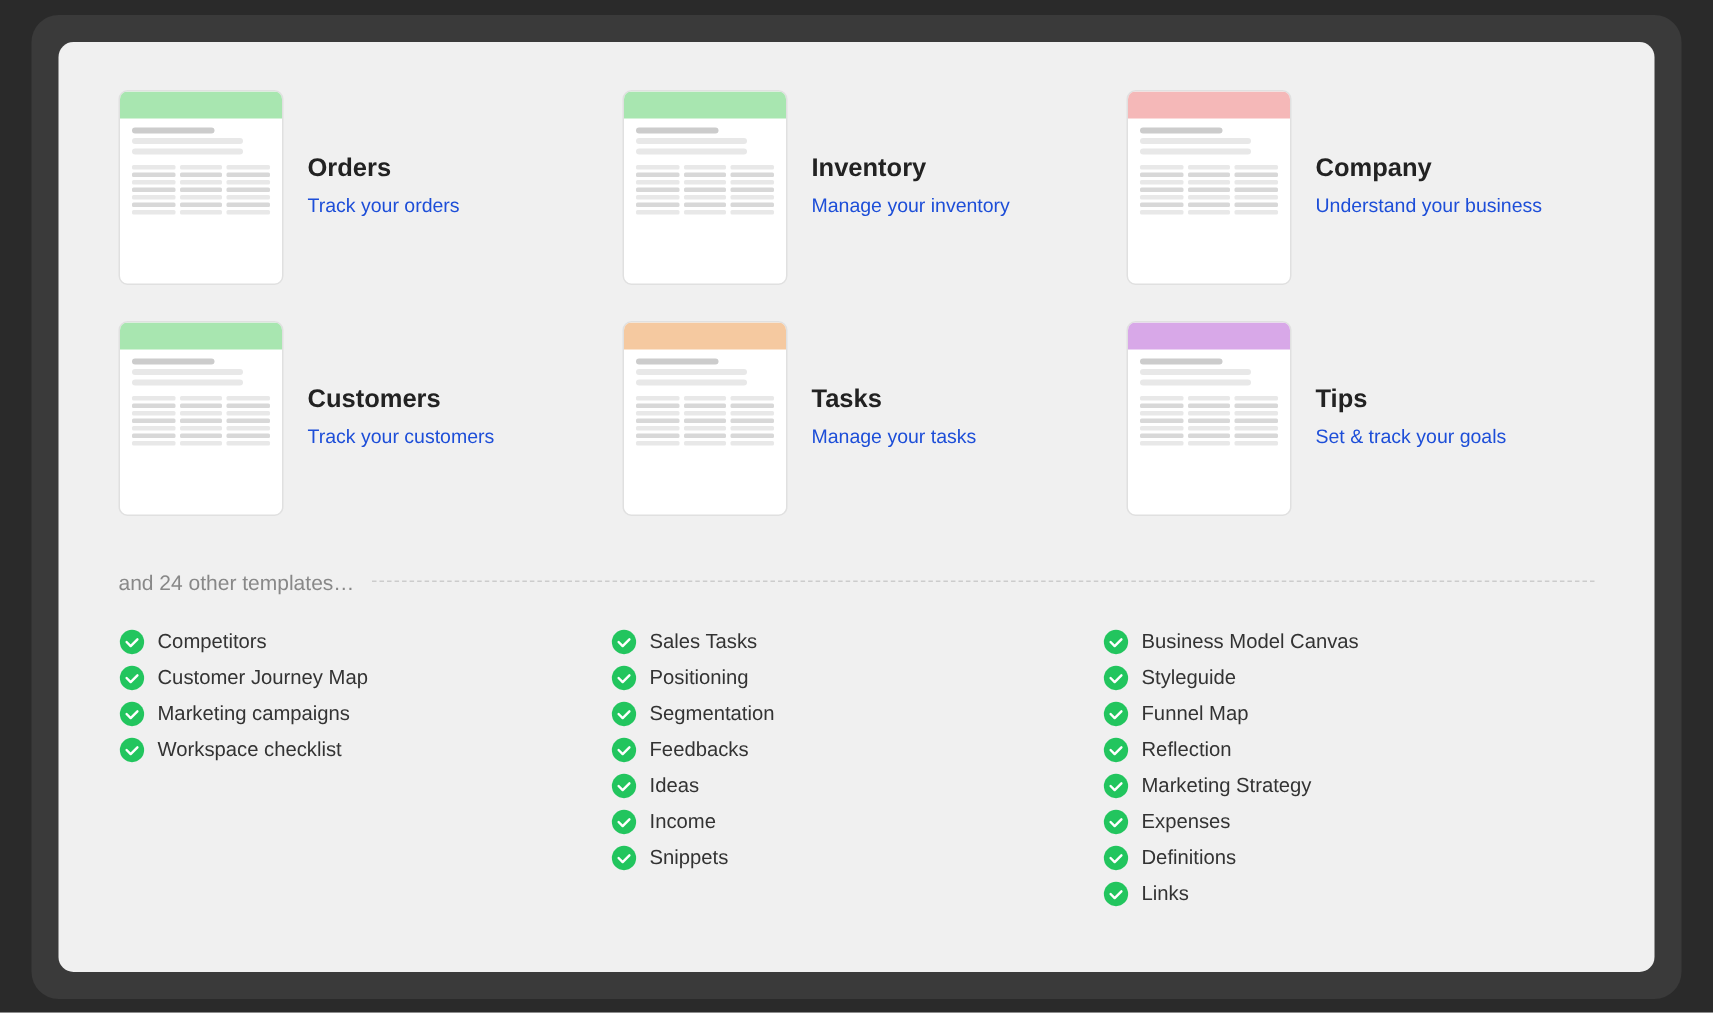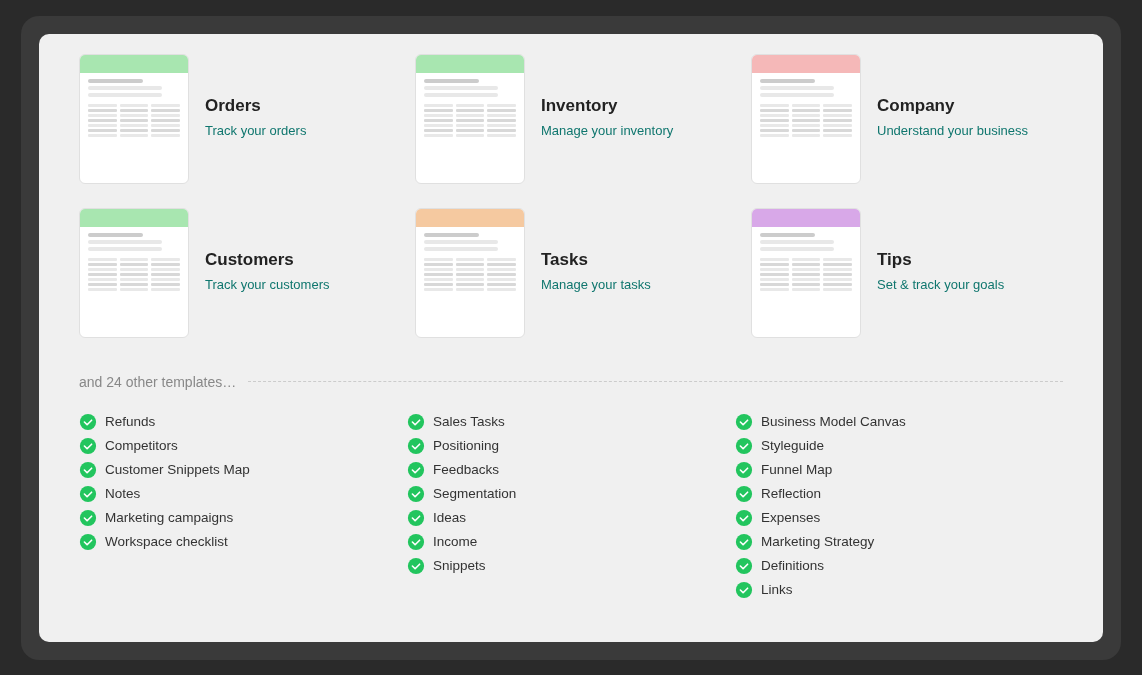--- a/index.html
+++ b/index.html
@@ -14,21 +14,21 @@
     .device-frame {
       background: #3a3a3a;
       border-radius: 18px;
       padding: 18px;
       width: 1100px;
       min-height: 640px;
     }
     .inner {
       background: #f0f0f0;
       border-radius: 10px;
-      padding: 20px 40px 40px;
+      padding: 32px 40px 40px;
       min-height: 600px;
     }
     .templates-grid {
       display: grid;
       grid-template-columns: repeat(3, 1fr);
       gap: 24px;
       margin-bottom: 36px;
     }
     .template-card {
       display: flex;
@@ -83,21 +83,21 @@
     .thumb-cell.alt { background: #d8d8d8; }
     .template-info {}
     .template-name {
       font-size: 17px;
       font-weight: 600;
       color: #222;
       margin-bottom: 6px;
     }
     .template-desc {
       font-size: 13px;
-      color: #0f766e;
+      color: #1d4ed8;
       line-height: 1.4;
     }
     .other-section {
       margin-top: 0;
     }
     .other-header {
       display: flex;
       align-items: center;
       gap: 12px;
       margin-bottom: 20px;
@@ -451,42 +451,28 @@
         <span class="other-title">and 24 other templates…</span>
         <div class="other-divider"></div>
       </div>
       <div class="other-lists">
       <div>
             <div class="list-item">
               <svg class="check-icon" viewBox="0 0 20 20" fill="none">
                 <circle cx="10" cy="10" r="9" fill="#22c55e"></circle>
                 <path d="M6 10l3 3 5-5" stroke="white" stroke-width="1.8" stroke-linecap="round" stroke-linejoin="round"></path>
               </svg>
-              <span>Refunds</span>
-            </div>
-            <div class="list-item">
-              <svg class="check-icon" viewBox="0 0 20 20" fill="none">
-                <circle cx="10" cy="10" r="9" fill="#22c55e"></circle>
-                <path d="M6 10l3 3 5-5" stroke="white" stroke-width="1.8" stroke-linecap="round" stroke-linejoin="round"></path>
-              </svg>
               <span>Competitors</span>
             </div>
             <div class="list-item">
               <svg class="check-icon" viewBox="0 0 20 20" fill="none">
                 <circle cx="10" cy="10" r="9" fill="#22c55e"></circle>
                 <path d="M6 10l3 3 5-5" stroke="white" stroke-width="1.8" stroke-linecap="round" stroke-linejoin="round"></path>
               </svg>
-              <span>Customer Snippets Map</span>
-            </div>
-            <div class="list-item">
-              <svg class="check-icon" viewBox="0 0 20 20" fill="none">
-                <circle cx="10" cy="10" r="9" fill="#22c55e"></circle>
-                <path d="M6 10l3 3 5-5" stroke="white" stroke-width="1.8" stroke-linecap="round" stroke-linejoin="round"></path>
-              </svg>
-              <span>Notes</span>
+              <span>Customer Journey Map</span>
             </div>
             <div class="list-item">
               <svg class="check-icon" viewBox="0 0 20 20" fill="none">
                 <circle cx="10" cy="10" r="9" fill="#22c55e"></circle>
                 <path d="M6 10l3 3 5-5" stroke="white" stroke-width="1.8" stroke-linecap="round" stroke-linejoin="round"></path>
               </svg>
               <span>Marketing campaigns</span>
             </div>
             <div class="list-item">
               <svg class="check-icon" viewBox="0 0 20 20" fill="none">
@@ -509,34 +495,34 @@
                 <circle cx="10" cy="10" r="9" fill="#22c55e"></circle>
                 <path d="M6 10l3 3 5-5" stroke="white" stroke-width="1.8" stroke-linecap="round" stroke-linejoin="round"></path>
               </svg>
               <span>Positioning</span>
             </div>
             <div class="list-item">
               <svg class="check-icon" viewBox="0 0 20 20" fill="none">
                 <circle cx="10" cy="10" r="9" fill="#22c55e"></circle>
                 <path d="M6 10l3 3 5-5" stroke="white" stroke-width="1.8" stroke-linecap="round" stroke-linejoin="round"></path>
               </svg>
+              <span>Segmentation</span>
+            </div>
+            <div class="list-item">
+              <svg class="check-icon" viewBox="0 0 20 20" fill="none">
+                <circle cx="10" cy="10" r="9" fill="#22c55e"></circle>
+                <path d="M6 10l3 3 5-5" stroke="white" stroke-width="1.8" stroke-linecap="round" stroke-linejoin="round"></path>
+              </svg>
               <span>Feedbacks</span>
             </div>
             <div class="list-item">
               <svg class="check-icon" viewBox="0 0 20 20" fill="none">
                 <circle cx="10" cy="10" r="9" fill="#22c55e"></circle>
                 <path d="M6 10l3 3 5-5" stroke="white" stroke-width="1.8" stroke-linecap="round" stroke-linejoin="round"></path>
               </svg>
-              <span>Segmentation</span>
-            </div>
-            <div class="list-item">
-              <svg class="check-icon" viewBox="0 0 20 20" fill="none">
-                <circle cx="10" cy="10" r="9" fill="#22c55e"></circle>
-                <path d="M6 10l3 3 5-5" stroke="white" stroke-width="1.8" stroke-linecap="round" stroke-linejoin="round"></path>
-              </svg>
               <span>Ideas</span>
             </div>
             <div class="list-item">
               <svg class="check-icon" viewBox="0 0 20 20" fill="none">
                 <circle cx="10" cy="10" r="9" fill="#22c55e"></circle>
                 <path d="M6 10l3 3 5-5" stroke="white" stroke-width="1.8" stroke-linecap="round" stroke-linejoin="round"></path>
               </svg>
               <span>Income</span>
             </div>
             <div class="list-item">
@@ -574,28 +560,28 @@
                 <circle cx="10" cy="10" r="9" fill="#22c55e"></circle>
                 <path d="M6 10l3 3 5-5" stroke="white" stroke-width="1.8" stroke-linecap="round" stroke-linejoin="round"></path>
               </svg>
               <span>Reflection</span>
             </div>
             <div class="list-item">
               <svg class="check-icon" viewBox="0 0 20 20" fill="none">
                 <circle cx="10" cy="10" r="9" fill="#22c55e"></circle>
                 <path d="M6 10l3 3 5-5" stroke="white" stroke-width="1.8" stroke-linecap="round" stroke-linejoin="round"></path>
               </svg>
+              <span>Marketing Strategy</span>
+            </div>
+            <div class="list-item">
+              <svg class="check-icon" viewBox="0 0 20 20" fill="none">
+                <circle cx="10" cy="10" r="9" fill="#22c55e"></circle>
+                <path d="M6 10l3 3 5-5" stroke="white" stroke-width="1.8" stroke-linecap="round" stroke-linejoin="round"></path>
+              </svg>
               <span>Expenses</span>
-            </div>
-            <div class="list-item">
-              <svg class="check-icon" viewBox="0 0 20 20" fill="none">
-                <circle cx="10" cy="10" r="9" fill="#22c55e"></circle>
-                <path d="M6 10l3 3 5-5" stroke="white" stroke-width="1.8" stroke-linecap="round" stroke-linejoin="round"></path>
-              </svg>
-              <span>Marketing Strategy</span>
             </div>
             <div class="list-item">
               <svg class="check-icon" viewBox="0 0 20 20" fill="none">
                 <circle cx="10" cy="10" r="9" fill="#22c55e"></circle>
                 <path d="M6 10l3 3 5-5" stroke="white" stroke-width="1.8" stroke-linecap="round" stroke-linejoin="round"></path>
               </svg>
               <span>Definitions</span>
             </div>
             <div class="list-item">
               <svg class="check-icon" viewBox="0 0 20 20" fill="none">

